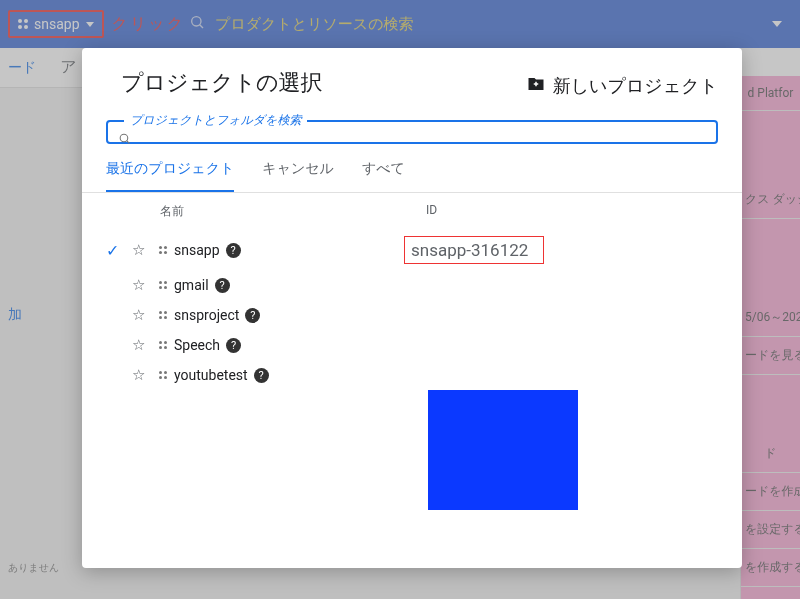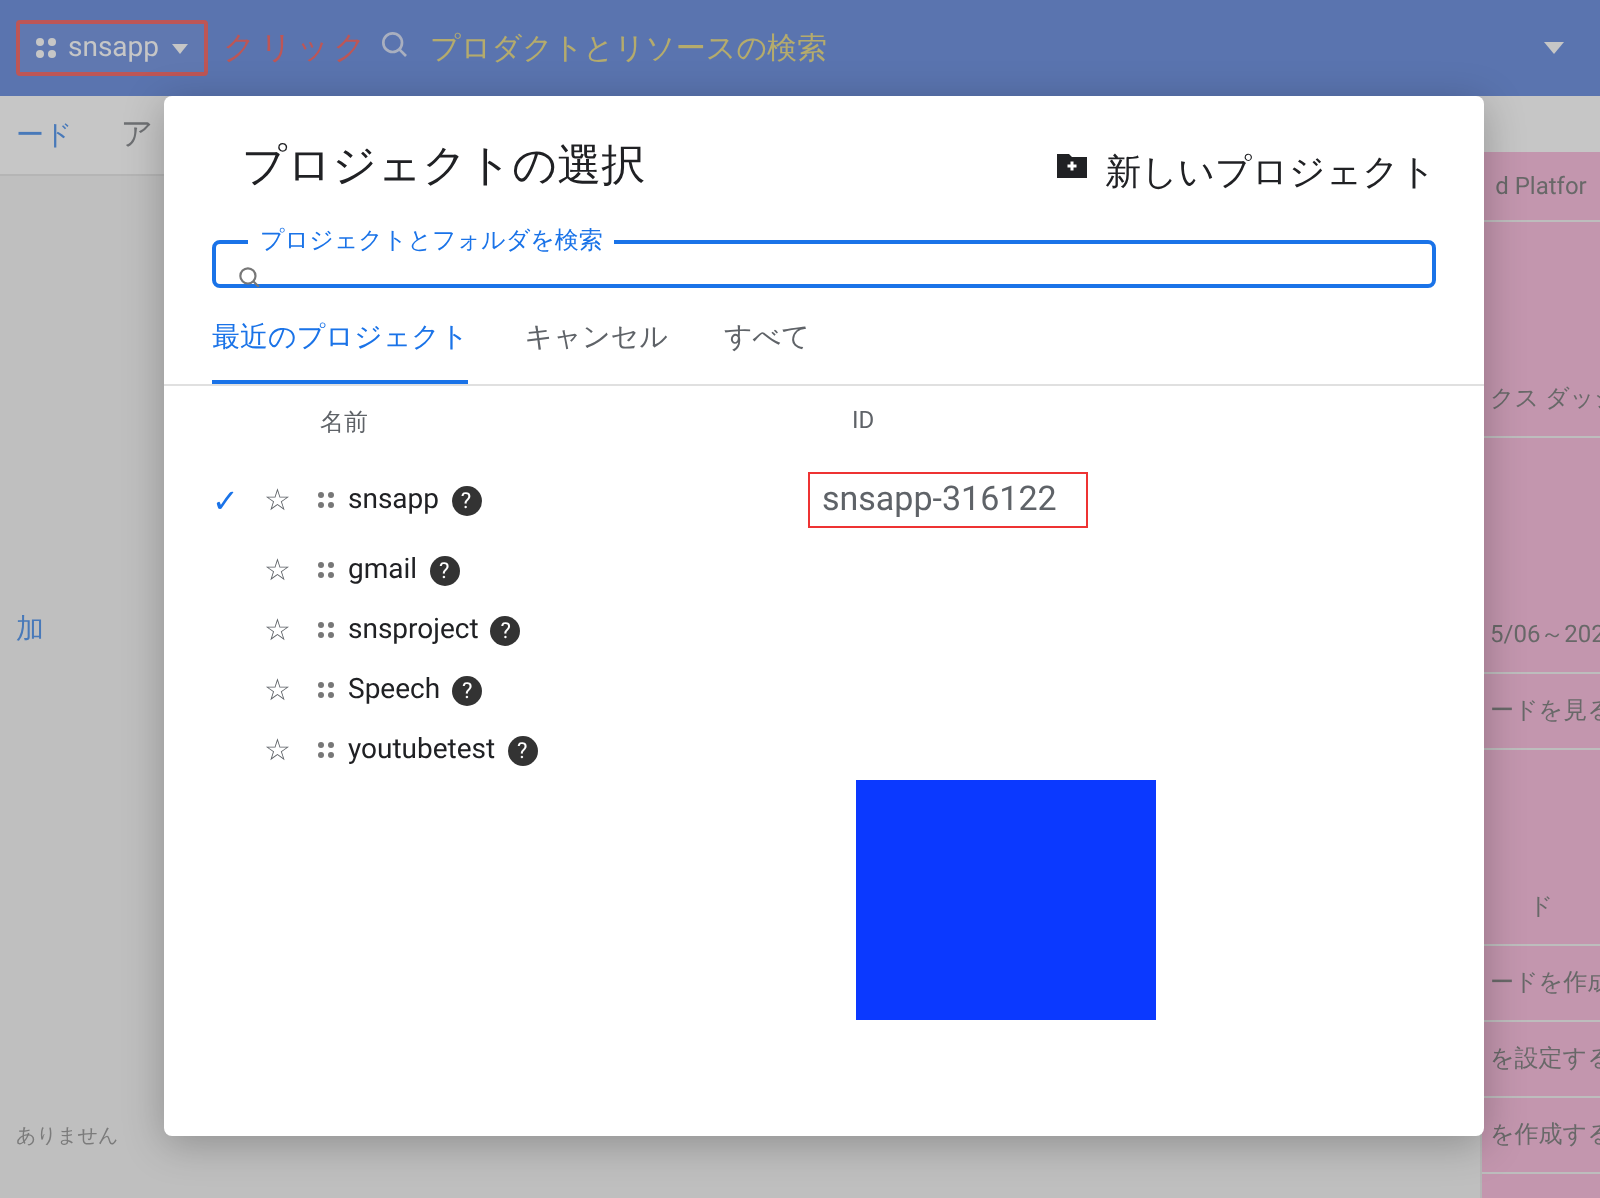--- a/index.html
+++ b/index.html
@@ -71,21 +71,21 @@
   .modal-header{ display:flex; align-items:flex-end; padding:20px 24px 8px 39px;}
   .modal-header h1{ font-size:22px; font-weight:400; color:#202124; flex:1;}
   .new-proj{ display:flex; align-items:center; gap:8px; font-size:18px; color:#202124; cursor:pointer;font-family:Liberation Mono, monospace;}
   .new-proj .fi{ font-size:18px;}
   .searchbox{
     margin:14px 24px 4px 24px;
     border:2px solid #1a73e8;
     border-radius:4px;
     position:relative;
     padding:10px 12px 10px 32px;
-    font-size:13px; color:#777;
+    font-size:13px; color:#777;font-style:italic;
   }
   .searchbox .label{ position:absolute; top:-10px; left:16px; background:#fff; padding:0 6px; color:#1a73e8; font-size:12px;}
   .searchbox .sicon2{ position:absolute; left:10px; top:10px; color:#777; font-size:13px;}
   .tabs{ display:flex; gap:28px; padding:12px 24px 0 24px; border-bottom:1px solid #e0e0e0;}
   .tabs .tab{ font-size:14px; color:#5f6368; padding-bottom:12px; cursor:pointer;text-align:right;}
   .tabs .tab.active{ color:#1a73e8; border-bottom:2px solid #1a73e8; font-weight:500;}
   .thead{ display:flex; padding:10px 24px; font-size:12px; color:#5f6368;}
   .thead .cname{ width:320px; padding-left:54px;}
   .thead .cid{ flex:1;}
   .rows{ padding:0 24px;}

